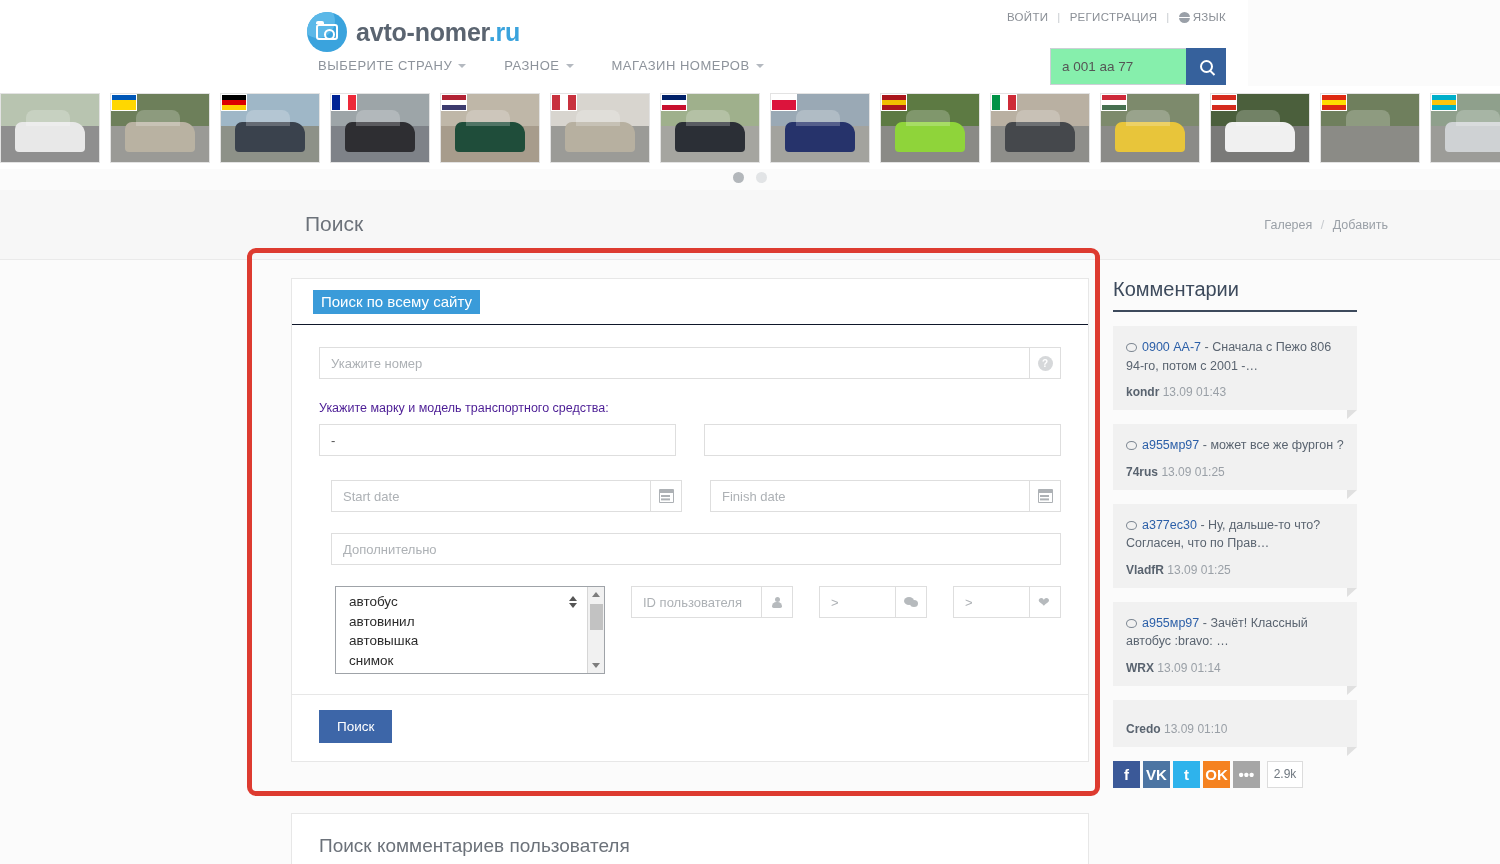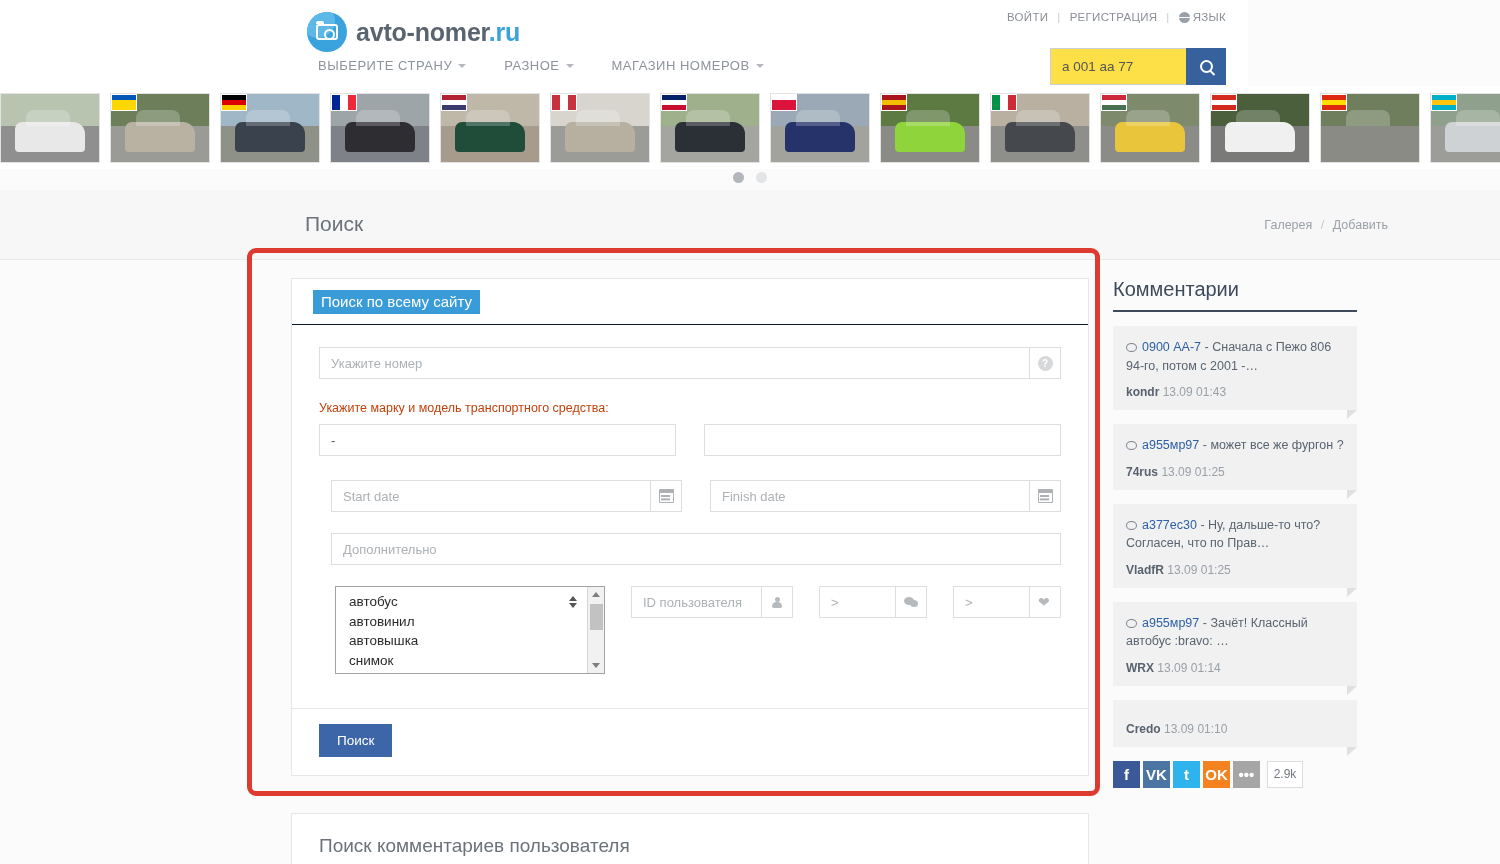--- a/index.html
+++ b/index.html
@@ -17,21 +17,21 @@
                font-size: 11.5px; color: #8a8f96; letter-spacing: .3px; }
   .userlinks a { color: #8a8f96; text-decoration: none; }
   .userlinks .sep { color: #c9ccd1; }
   .globe-icon { display: inline-block; width: 11px; height: 11px; border-radius: 50%;
                 background: #9aa0a8; position: relative; top: 2px; margin-right: 3px; }
   .globe-icon::after { content: ""; position: absolute; left: 0; top: 5px; width: 11px; height: 1px; background: #fff; }
 
   .searchbox { position: absolute; right: 22px; top: 48px; display: flex; height: 37px; }
   .searchbox input { width: 136px; height: 37px; border: 1px solid #ccd0d6; border-right: none;
                      padding: 0 11px; font-size: 13.5px; color: #555; outline: none;
-                     font-family: "Liberation Sans", sans-serif; background:#fde047; }
+                     font-family: "Liberation Sans", sans-serif; background:#86efac; }
   .searchbox button { width: 40px; height: 37px; border: none; background: #36619c; cursor: pointer;
                       display: flex; align-items: center; justify-content: center; }
   .mag { width: 13px; height: 13px; border: 2.2px solid #fff; border-radius: 50%; position: relative; }
   .mag::after { content: ""; position: absolute; width: 2.2px; height: 7px; background: #fff;
                 right: -3px; bottom: -5px; transform: rotate(-45deg); }
 
   
   .logo { position: absolute; left: 307px; top: 12px; display: flex; align-items: center; gap: 9px; }
   .logo-mark { width: 40px; height: 40px; border-radius: 50%; background: #3aa3dd; position: relative;
                overflow: hidden; }
@@ -97,32 +97,32 @@
   .full { width: 100%; }
   .half { width: 358px; }
 
   .numwrap { display: flex; width: 100%; margin-bottom: 22px; }
   .numwrap .in { flex: 1; border-right: none; height: 32px; }
   .addon { width: 32px; height: 32px; border: 1px solid #dedede; background: #fff;
            display: flex; align-items: center; justify-content: center; cursor: pointer; }
   .qm { width: 15px; height: 15px; border-radius: 50%; background: #d6d8da; color: #fff;
         font-size: 10px; line-height: 15px; text-align: center; font-weight: 700; }
 
-  .lbl { font-size: 12.5px; color: #c2410c; margin-bottom: 9px; }
+  .lbl { font-size: 12.5px; color: #4c1d95; margin-bottom: 9px; }
   .mb-lg { margin-bottom: 24px; }
   .mb-md { margin-bottom: 21px; padding-left: 12px; }
 
   .dategrp { display: flex; width: 358px; }
   .dategrp .in { flex: 1; border-right: none; }
   .cal { width: 15px; height: 14px; border: 1.6px solid #adb1b5; border-top-width: 4px; border-radius: 1px;
          position: relative; }
   .cal::after { content:""; position:absolute; left:1px; top:2px; width:9px; height:1.6px;
                 background:#adb1b5; box-shadow: 0 3.4px 0 #adb1b5; }
 
-  .selrow { display: flex; gap: 26px; align-items: flex-start; margin-bottom: 34px; padding-left: 16px; }
+  .selrow { display: flex; gap: 26px; align-items: flex-start; margin-bottom: 20px; padding-left: 16px; }
   .multisel { width: 296px; height: 88px; border: 1px solid #9fa3a8; background: #fff;
               position: relative; overflow: hidden; font-size: 13.5px; color: #2b2b2b;
               padding: 5px 0 0 13px; }
   .opt { line-height: 19.5px; cursor: pointer; }
   .spin { position: absolute; right: 26px; top: 9px; width: 9px; height: 13px; }
   .spin i { display:block; width:0;height:0;border-left:4.5px solid transparent;border-right:4.5px solid transparent; }
   .spin .up { border-bottom: 5px solid #555; margin-bottom: 2px; }
   .spin .dn { border-top: 5px solid #555; }
   .sbar { position: absolute; right: 0; top: 0; width: 17px; height: 86px; background: #f1f1f1;
           border-left: 1px solid #d6d6d6; cursor: pointer; }

